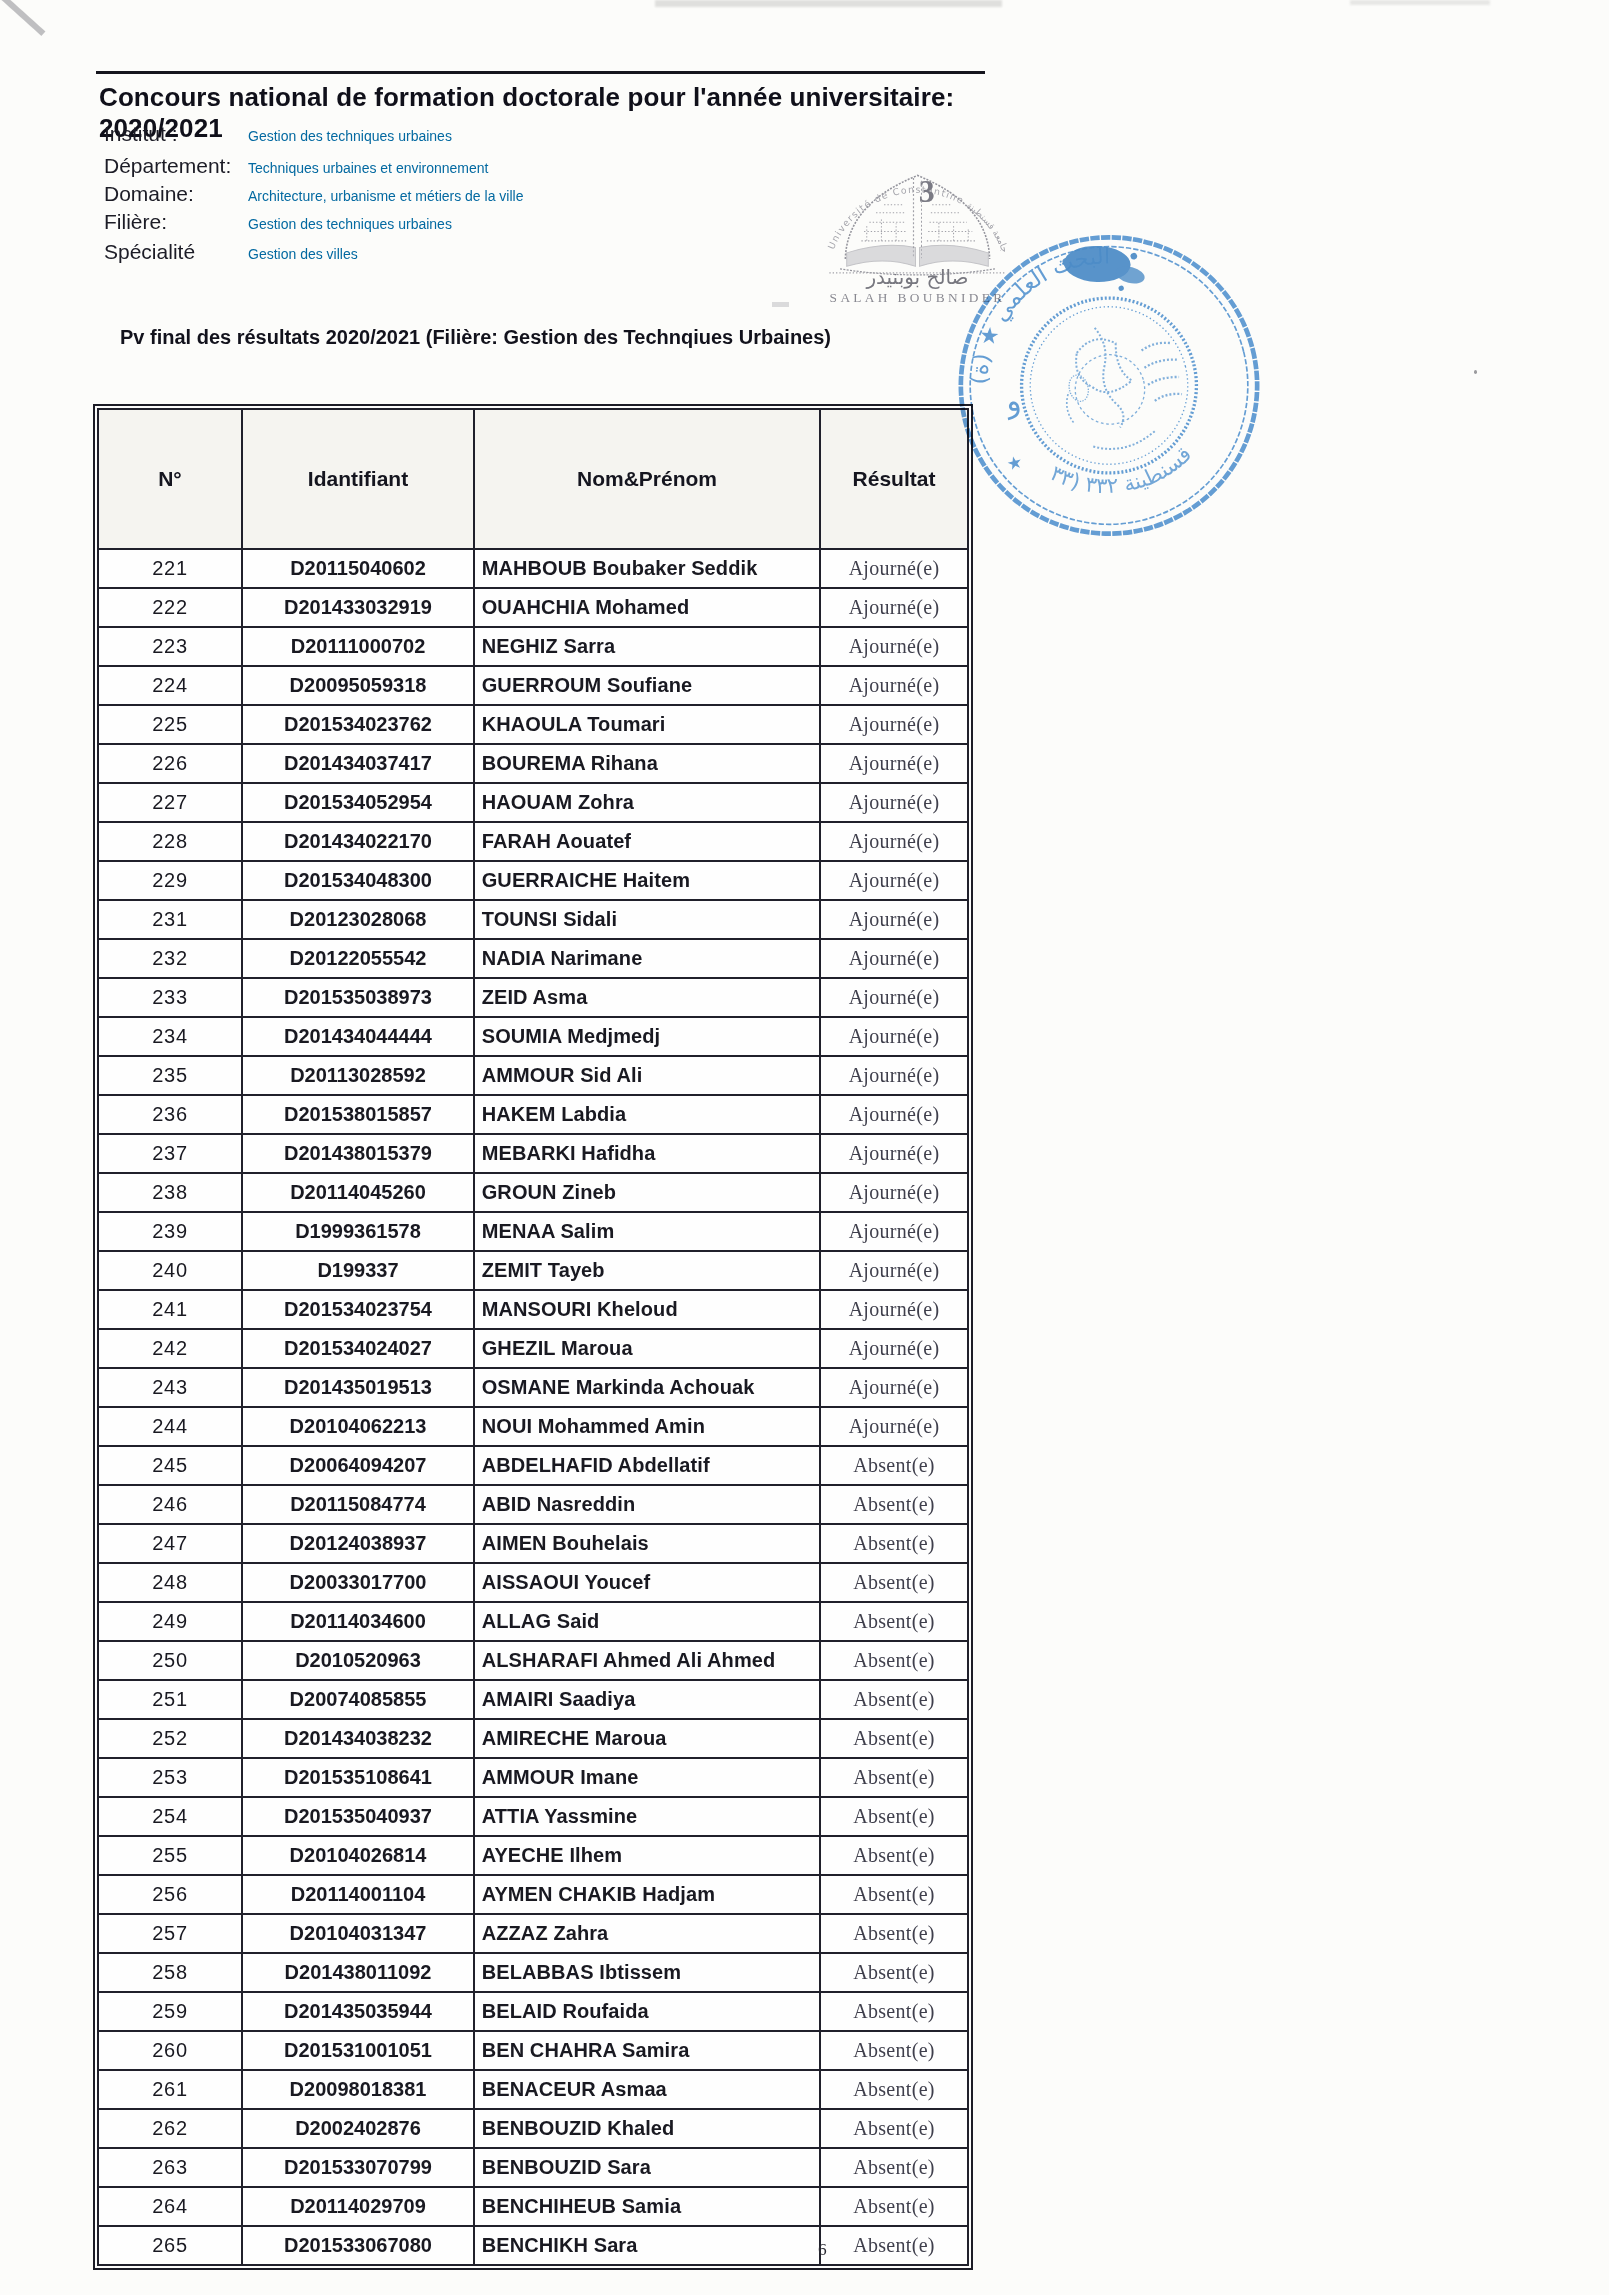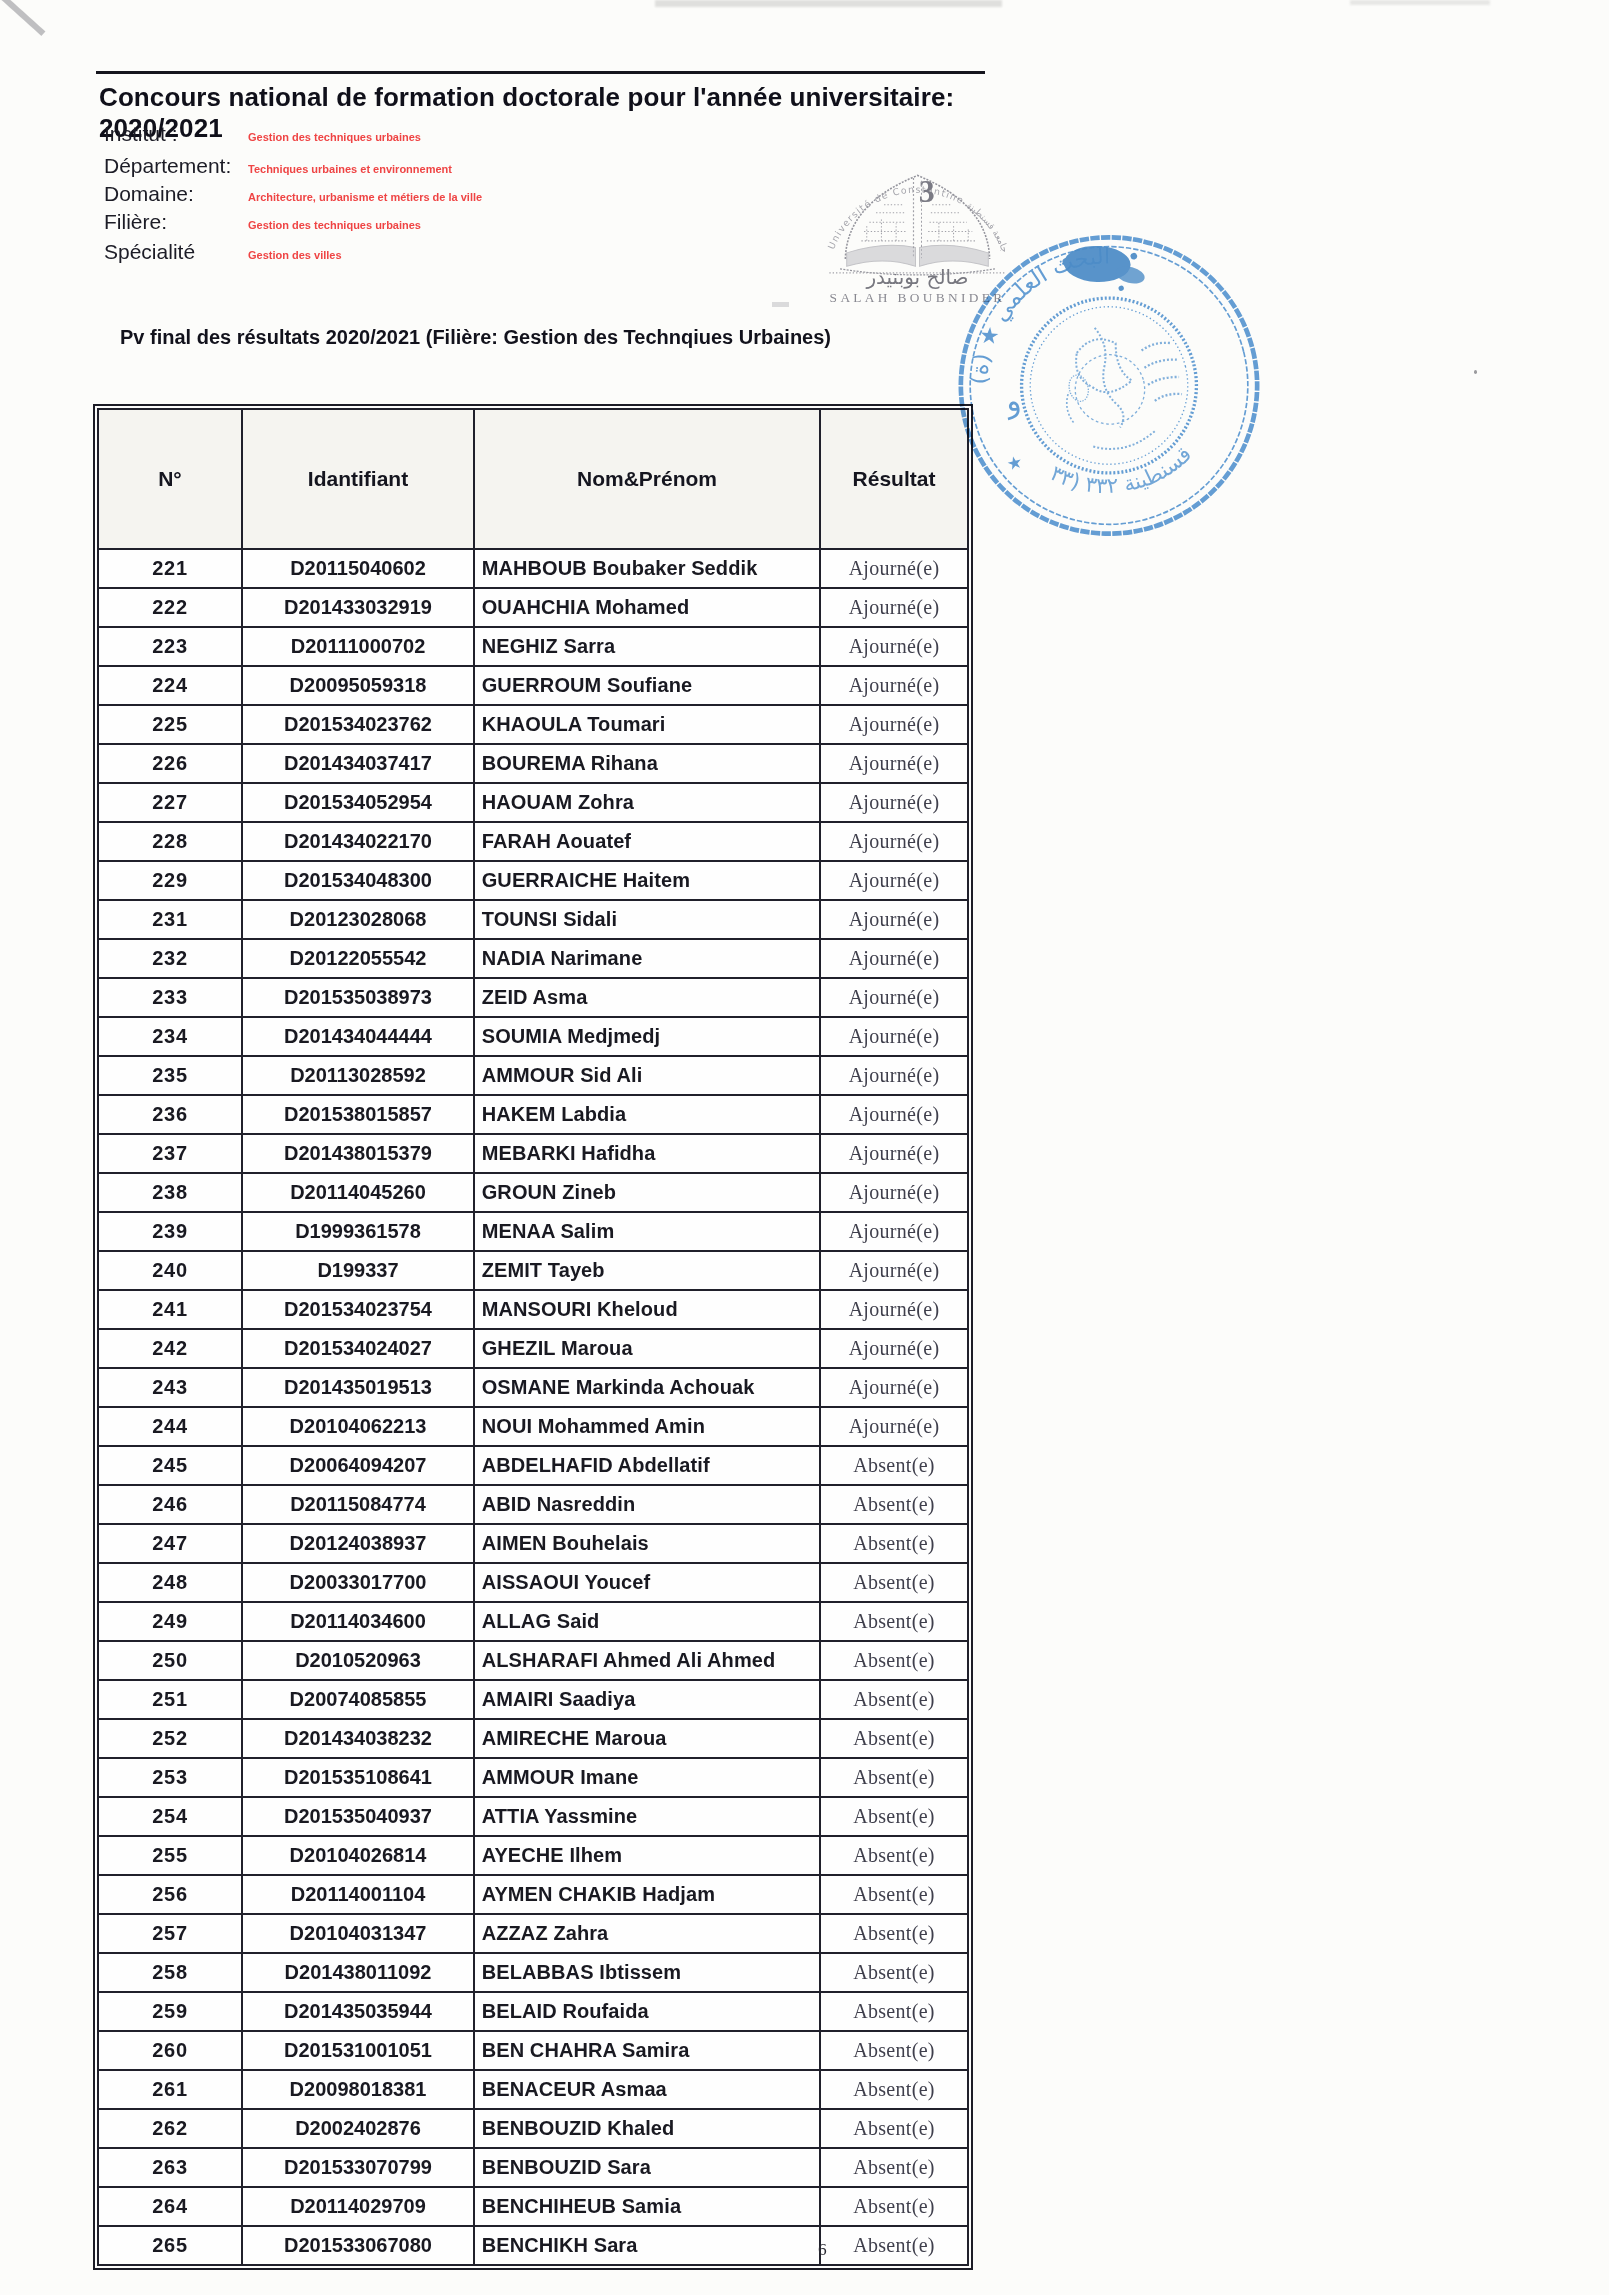--- a/index.html
+++ b/index.html
@@ -21,21 +21,21 @@
     font-size:26px;font-weight:700;color:#10101a;letter-spacing:0.1px;
   }
   .meta{position:absolute;left:104px;top:122px;width:735px;}
   .meta-row{position:absolute;left:0;height:23px;white-space:nowrap;}
   .meta-row:nth-child(1){top:0;}
   .meta-row:nth-child(2){top:32px;}
   .meta-row:nth-child(3){top:60px;}
   .meta-row:nth-child(4){top:88px;}
   .meta-row:nth-child(5){top:118px;}
   .meta-label{display:inline-block;width:144px;font-size:21px;font-weight:500;color:#1c1c26;}
-  .meta-value{display:inline-block;font-size:11px;font-weight:700;color:#ef4444;}
+  .meta-value{display:inline-block;font-size:14px;font-weight:400;color:#0369a1;}
   .subtitle{
     position:absolute;left:120px;top:326px;width:902px;
     font-size:20px;font-weight:700;color:#12121c;
   }
   
   .logo{position:absolute;left:820px;top:139px;width:195px;height:167px;opacity:.92;}
   
   .stamp{
     position:absolute;left:952px;top:226px;width:314px;height:319px;
     opacity:.86;mix-blend-mode:multiply;
@@ -52,21 +52,21 @@
   table.results th,table.results td{
     border:2px solid #20202b;overflow:hidden;white-space:nowrap;
   }
   table.results th{
     height:136px;background:#f5f4f0;
     font-size:21px;font-weight:700;color:#15151f;text-align:center;
     vertical-align:middle;
   }
   table.results td{height:35px;font-size:20px;vertical-align:middle;}
   col.c-n{width:144px;}col.c-id{width:232px;}col.c-name{width:346px;}col.c-res{width:148px;}
-  td.cell-n{text-align:center;font-weight:700;letter-spacing:0.7px;}
+  td.cell-n{text-align:center;font-weight:400;letter-spacing:0.7px;}
   td.cell-id{text-align:center;font-weight:600;}
   td.cell-name{text-align:left;padding-left:6.7px;font-weight:700;letter-spacing:0.1px;}
   th.h-res,td.cell-result{border-left:4.7px double #20202b;}
   td.cell-result{
     text-align:center;
     font-family:"Liberation Serif","DejaVu Serif",serif;
     font-weight:400;color:#3f3f4c;font-size:21px;letter-spacing:0.3px;
   }
   .page-number{
     position:absolute;left:818px;top:2239px;

